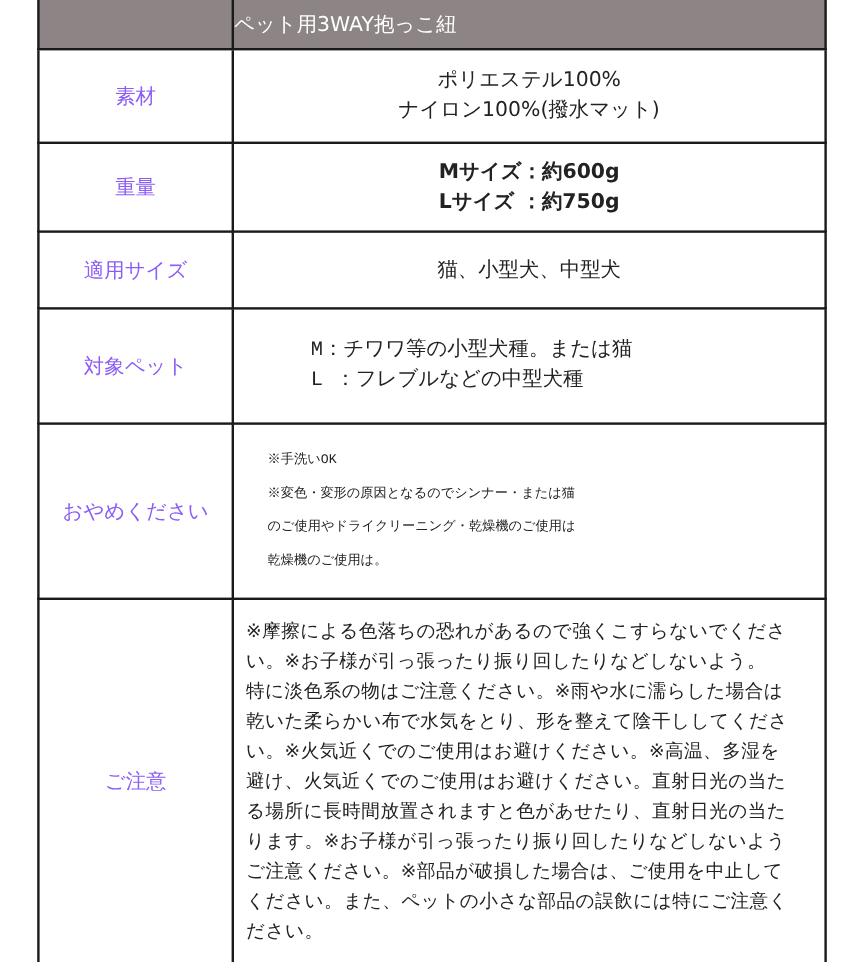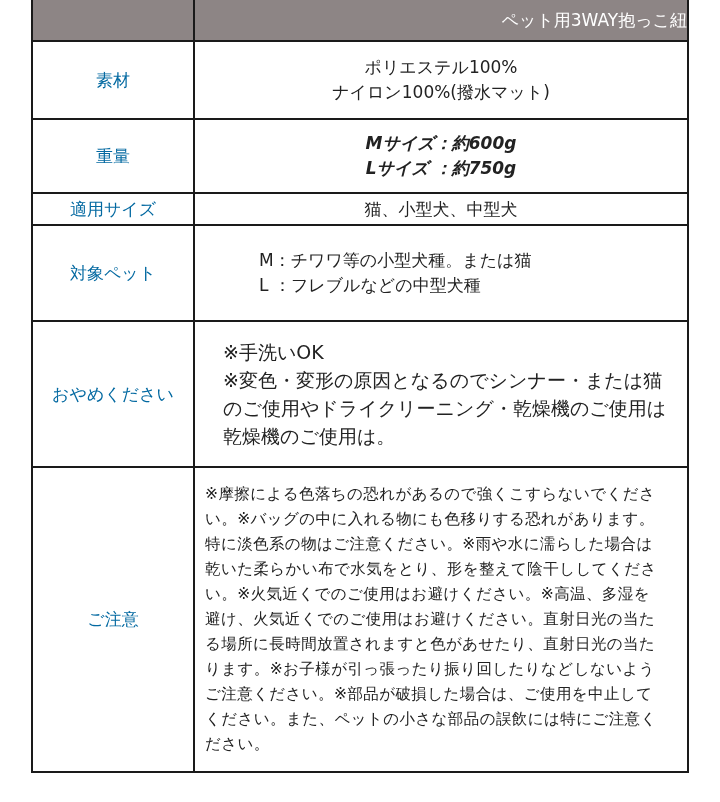--- a/index.html
+++ b/index.html
@@ -3,27 +3,27 @@
 <meta charset="utf-8">
 <style>
   html, body { margin: 0; padding: 0; background: #ffffff; }
   body { width: 720px; height: 802px; position: relative; overflow: hidden;
          font-family: "DejaVu Sans", "Liberation Sans", sans-serif; color: #222; }
   .spec-table { position: absolute; left: 31px; top: -2px; width: 658px;
                 border-collapse: collapse; table-layout: fixed; }
   .spec-table td, .spec-table th { border: 2px solid #1a1a1a; padding: 0; }
   .spec-table col.label-col { width: 162px; }
   .header-row th { background: #8d8585; color: #ffffff; font-weight: normal;
-                   font-size: 17px; height: 40px; text-align: right; }
-  .label-cell { text-align: center; vertical-align: middle; font-size: 17px; color: #0369a1; }
+                   font-size: 17px; height: 40px; text-align: left; }
+  .label-cell { text-align: center; vertical-align: middle; font-size: 17px; color: #8b5cf6; }
   .value-cell { vertical-align: middle; font-size: 17px; line-height: 25px; color: #222; }
   .center { text-align: center; }
-  .bold { font-weight: bold; font-style: italic; }
-  .pet-lines { padding-left: 64px !important; }
-  .care-lines { padding-left: 28px !important; line-height: 28px; font-size: 19px; }
+  .bold { font-weight: bold; }
+  .pet-lines { padding-left: 64px !important; font-family: Liberation Mono, monospace; }
+  .care-lines { padding-left: 28px !important; line-height: 28px; font-size: 11px; font-family: Liberation Mono, monospace; }
   .notes-text { padding: 14px 12px 14px 10px !important; font-size: 15.5px; line-height: 25px;
                 letter-spacing: 0.4px; text-align: justify; }
   .line { display: block; white-space: nowrap; }
 </style>
 </head>
 <body>
 
 <table class="spec-table">
   <colgroup>
     <col class="label-col">
@@ -45,21 +45,21 @@
 
   <tr style="height:74px">
     <td class="label-cell">重量</td>
     <td class="value-cell center bold">
       <span class="line">Mサイズ：約600g</span>
       <span class="line">Lサイズ ：約750g</span>
     </td>
   </tr>
 
 
-  <tr style="height:32px">
+  <tr style="height:64px">
     <td class="label-cell">適用サイズ</td>
     <td class="value-cell center">猫、小型犬、中型犬</td>
   </tr>
 
   <tr style="height:96px">
     <td class="label-cell">対象ペット</td>
     <td class="value-cell pet-lines">
       <span class="line">M：チワワ等の小型犬種。または猫</span>
       <span class="line">L ：フレブルなどの中型犬種</span>
     </td>
@@ -72,21 +72,21 @@
       <span class="line">※変色・変形の原因となるのでシンナー・または猫</span>
       <span class="line">のご使用やドライクリーニング・乾燥機のご使用は</span>
       <span class="line">乾燥機のご使用は。</span>
     </td>
   </tr>
 
   <tr style="height:276px">
     <td class="label-cell">ご注意</td>
     <td class="value-cell notes-text">
       <span class="line">※摩擦による色落ちの恐れがあるので強くこすらないでくださ</span>
-      <span class="line">い。※バッグの中に入れる物にも色移りする恐れがあります。</span>
+      <span class="line">い。※お子様が引っ張ったり振り回したりなどしないよう。</span>
       <span class="line">特に淡色系の物はご注意ください。※雨や水に濡らした場合は</span>
       <span class="line">乾いた柔らかい布で水気をとり、形を整えて陰干ししてくださ</span>
       <span class="line">い。※火気近くでのご使用はお避けください。※高温、多湿を</span>
       <span class="line">避け、火気近くでのご使用はお避けください。直射日光の当た</span>
       <span class="line">る場所に長時間放置されますと色があせたり、直射日光の当た</span>
       <span class="line">ります。※お子様が引っ張ったり振り回したりなどしないよう</span>
       <span class="line">ご注意ください。※部品が破損した場合は、ご使用を中止して</span>
       <span class="line">ください。また、ペットの小さな部品の誤飲には特にご注意く</span>
       <span class="line">ださい。</span>
     </td>

